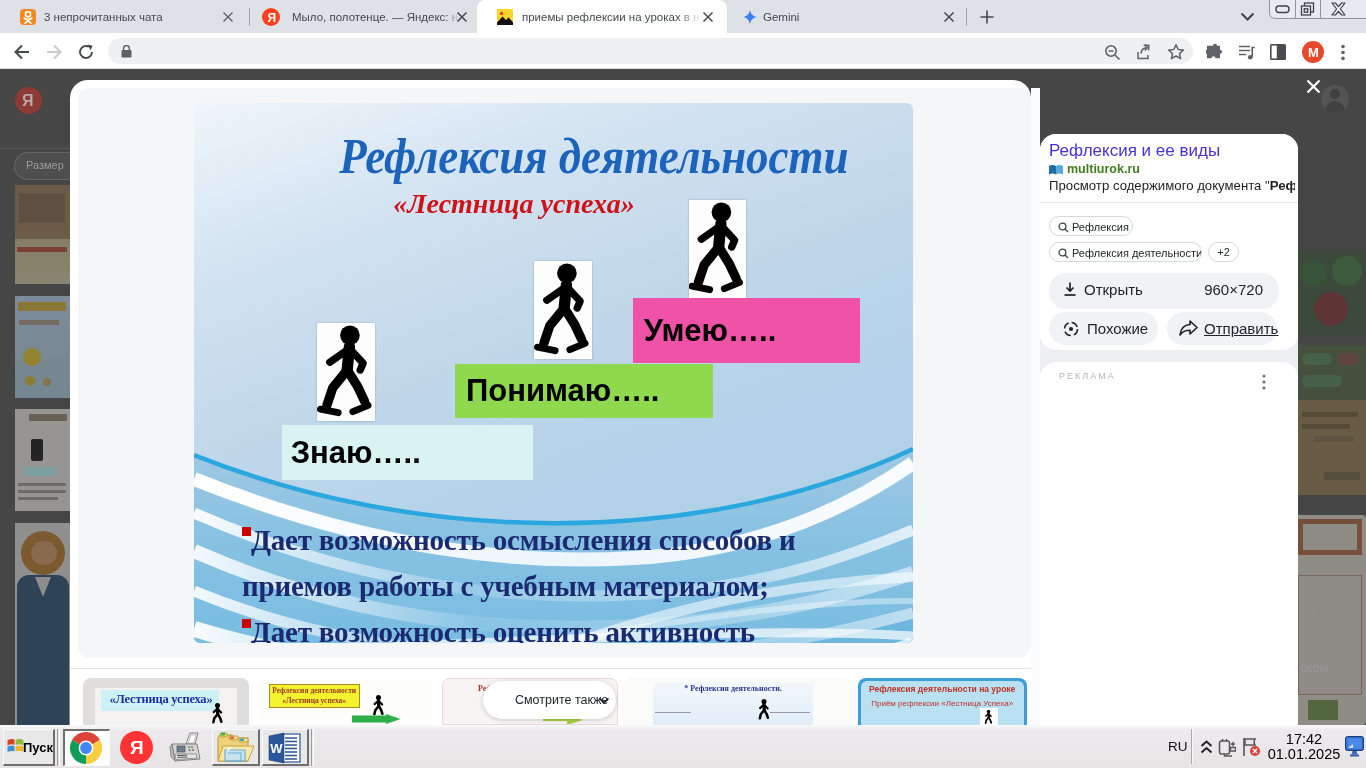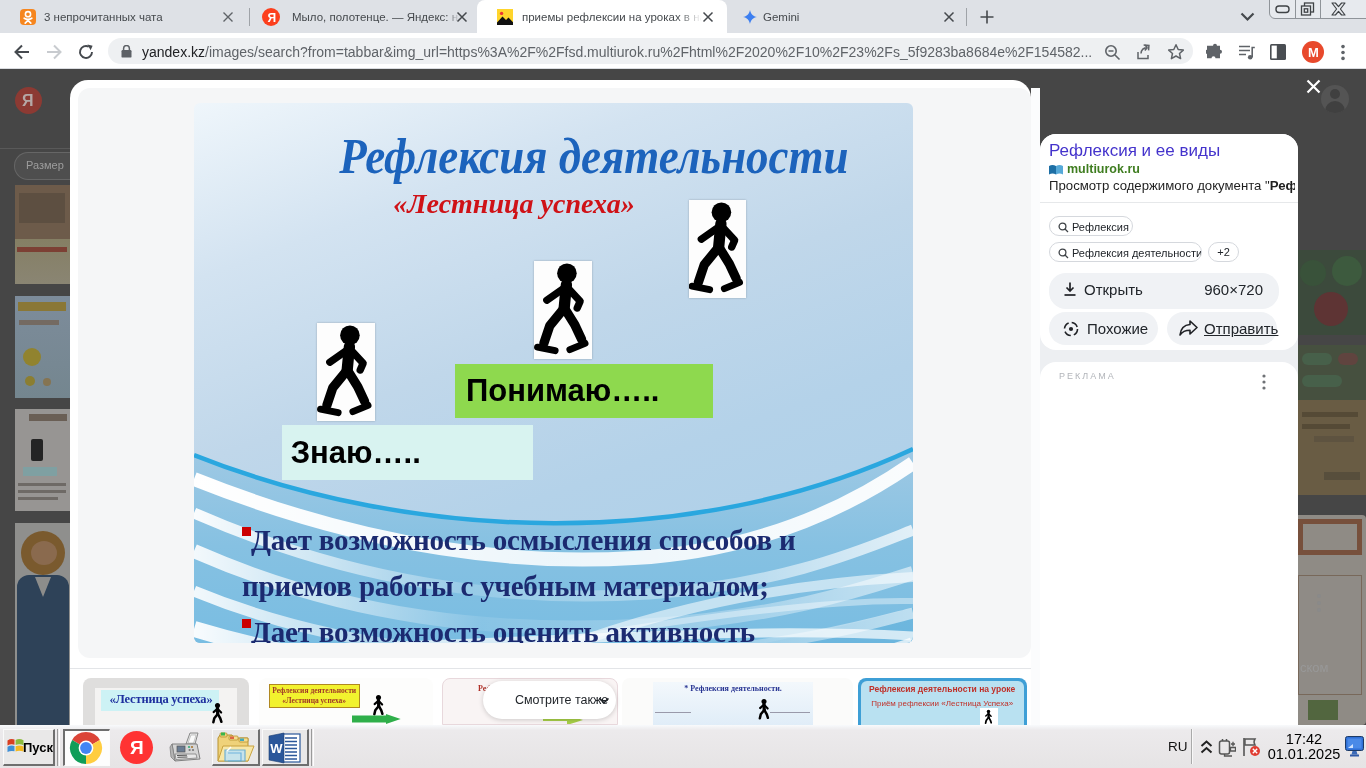--- a/index.html
+++ b/index.html
@@ -123,23 +123,20 @@
   <svg class="abs" style="left:78px;top:11px" width="16" height="16" viewBox="0 0 16 16">
     <path d="M14 8 A6 6 0 1 1 10.8 2.7" stroke="#45494e" stroke-width="1.9" fill="none"></path>
     <path d="M9.5 0.5 L14.6 1.7 L12.6 6.2 Z" fill="#45494e"></path>
   </svg>
 
   <svg class="abs" style="left:121px;top:12px" width="11" height="13" viewBox="0 0 11 13">
     <rect x="0.5" y="5" width="10" height="7.6" rx="1.2" fill="#5d6166"></rect>
     <path d="M2.6 5 L2.6 3.4 A2.9 2.9 0 0 1 8.4 3.4 L8.4 5" stroke="#5d6166" stroke-width="1.5" fill="none"></path>
   </svg>
 
-  <div class="abs" style="left:142px;top:11px;width:955px;overflow:hidden;font-size:14px;color:#5f6368;white-space:nowrap;">
-    <span style="color:#202124">yandex.kz</span>/images/search?from=tabbar&amp;img_url=https%3A%2F%2Ffsd.multiurok.ru%2Fhtml%2F2020%2F10%2F23%2Fs_5f9283ba8684e%2F154582...
-  </div>
 
   <svg class="abs" style="left:1104px;top:11px" width="17" height="17" viewBox="0 0 17 17">
     <circle cx="7" cy="7" r="5.2" stroke="#5f6368" stroke-width="1.6" fill="none"></circle>
     <path d="M4.5 7 L9.5 7 M11 11 L15.5 15.5" stroke="#5f6368" stroke-width="1.6" fill="none"></path>
   </svg>
 
   <svg class="abs" style="left:1135px;top:11px" width="18" height="17" viewBox="0 0 18 17">
     <path d="M3 8 L3 14.5 L13 14.5 L13 11" stroke="#5f6368" stroke-width="1.5" fill="none"></path>
     <path d="M6 9.5 Q6.5 4 12.5 3.6 M12.5 3.6 L9.8 1 M12.5 3.6 L9.8 6.4" stroke="#5f6368" stroke-width="1.5" fill="none"></path>
     <path d="M8.5 1.2 L13.8 1.2 L13.8 6.2" fill="none" stroke="#5f6368" stroke-width="1.5" transform="rotate(4 11 3)"></path>
@@ -324,20 +321,21 @@
             <path d="M33.5 27 L46.5 41 L43.5 48" stroke-width="7.5"></path>
             <path d="M31 27 L12.5 40" stroke-width="7.5"></path>
             <path d="M29.5 49 L15.5 66 L9.5 84" stroke-width="9.5"></path>
             <path d="M31 49 L41 65 L48 80" stroke-width="9.5"></path>
             <path d="M3 88 L21 91.5" stroke-width="7"></path>
             <path d="M51.5 84 L36 90.5" stroke-width="7"></path>
           </g>
         </svg>
       </div>
 
+      <div class="abs stepbox" style="left:438.7px;top:195.4px;width:227px;height:65px;background:#f052a8;font-size:31px;line-height:65px;padding-left:11px;">Умею…..</div>
       <div class="abs stepbox" style="left:261px;top:260.6px;width:258px;height:54px;background:#8ed94e;font-size:31px;line-height:54px;padding-left:11px;">Понимаю…..</div>
       <div class="abs stepbox" style="left:87.7px;top:321.5px;width:251px;height:55px;background:#d8f3f0;font-size:31px;line-height:55px;padding-left:9px;">Знаю…..</div>
 
       <div class="abs serif" style="left:48px;top:398px;width:620px;font-size:29px;font-weight:bold;color:#1b2a70;line-height:46px;letter-spacing:-0.2px;margin-top:16px;">
         <span style="display:inline-block;width:9px;height:9px;background:#cc0000;vertical-align:14px;"></span>Дает возможность осмысления способов и приемов работы с учебным материалом;<br>
         <span style="display:inline-block;width:9px;height:9px;background:#cc0000;vertical-align:14px;"></span>Дает возможность оценить активность каждого на разных этапах урока.
       </div>
     </div>
 
     <div class="abs" style="left:0;top:588px;width:961px;height:1px;background:#e3e5e8;"></div>

